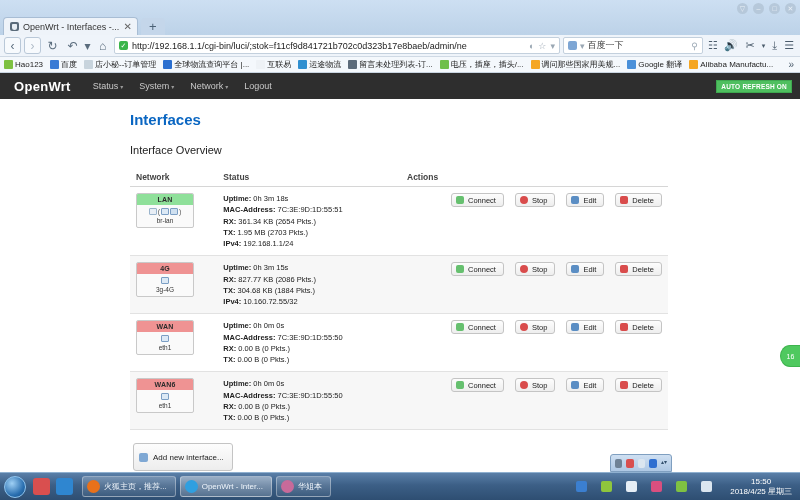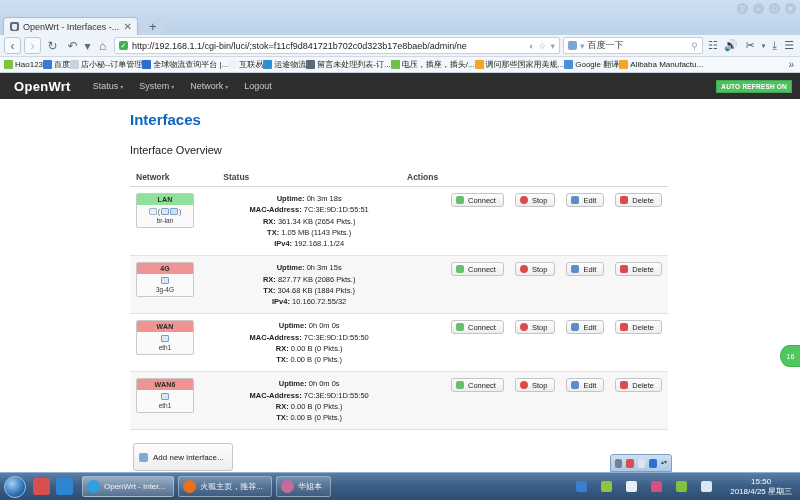--- a/index.html
+++ b/index.html
@@ -88,21 +88,21 @@
     font-size: 9px; color: #333;
   }
   .search-ico { width: 9px; height: 9px; background: #7ea6d4; border-radius: 2px; flex: none; }
   .search-ph { flex: 1; }
   .search-mag { color: #9aa7b3; font-size: 9px; }
   .toolicon { font-size: 11px; color: #4a5b6b; padding: 0 2px; }
 
   
   .bookmarks {
     height: 16px; background: #f4f8fc; border-bottom: 1px solid #c8d4e0;
-    display: flex; align-items: center; padding: 0 4px;
+    display: flex; align-items: center; gap: 7px; padding: 0 4px;
     font-size: 8px; color: #222; white-space: nowrap; overflow: hidden;
   }
   .bm { display: flex; align-items: center; gap: 2px; flex: none; }
   .bm-ico { width: 9px; height: 9px; border-radius: 1px; flex: none; }
   .bm-more { margin-left: auto; color: #4a5b6b; font-size: 10px; padding-right: 2px; }
 
   
   .page { position: relative; height: 403px; background: #ffffff; overflow: hidden; }
 
   .owrt-nav {
@@ -154,21 +154,21 @@
   .glyph {
     display: inline-block; width: 8px; height: 7px;
     background: #cfe0f0; border: 1px solid #7b9ec4; border-radius: 1px;
     position: relative;
   }
   .glyph.eth { background: #dce9f5; }
   .glyph.plain { background: #e8eef5; border-color: #9ab4cc; }
   .paren { color: #555; font-size: 7px; }
   .ifbox .ifdev { font-size: 6.5px; color: #333; padding: 1px 0 3px; }
 
-  .status-line { line-height: 1.5; color: #222; text-align: center; }
+  .status-line { line-height: 1.5; color: #222; }
   .status-line b { font-weight: bold; }
 
   .actions { display: flex; gap: 11px; padding-left: 44px; }
   .btn {
     display: inline-flex; align-items: center; gap: 4px;
     height: 14px; padding: 0 7px 0 4px;
     background: linear-gradient(#fdfdfd, #eeeeee);
     border: 1px solid #c4c4c4; border-radius: 3px;
     font-size: 7.5px; color: #222; white-space: nowrap;
   }
@@ -371,21 +371,21 @@
                       <span class="paren">)</span>
                     </div>
                     <div class="ifdev">br-lan</div>
                   </div>
                 </td>
                 <td>
                   <div class="status-line">
                     <div><b>Uptime:</b><span> </span><span>0h 3m 18s</span></div>
                     <div><b>MAC-Address:</b><span> </span><span>7C:3E:9D:1D:55:51</span></div>
                     <div><b>RX:</b><span> </span><span>361.34 KB (2654 Pkts.)</span></div>
-                    <div><b>TX:</b><span> </span><span>1.05 MB (1143 Pkts.)</span></div>
+                    <div><b>TX:</b><span> </span><span>1.95 MB (2703 Pkts.)</span></div>
                     <div><b>IPv4:</b><span> </span><span>192.168.1.1/24</span></div>
                   </div>
                 </td>
                 <td>
                   <div class="actions">
                     <div class="btn">
                       <span class="bico connect"></span>
                       <span>Connect</span>
                     </div>
                     <div class="btn">
@@ -543,27 +543,27 @@
       <span class="pscroll">▴▾</span>
   </div>
 
   <div class="taskbar">
     <div class="startorb"></div>
     <div class="qlaunch" id="qlaunch">
         <div class="qico" style="background: rgb(217, 79, 79);"></div>
         <div class="qico" style="background: rgb(47, 134, 208);"></div>
       </div>
     <div class="tasks" id="tasks">
+        <div class="task">
+          <span class="task-ico" style="background: rgb(232, 113, 26);"></span>
+          <span>火狐主页，推荐...</span>
+        </div>
         <div class="task active">
           <span class="task-ico" style="background: rgb(47, 159, 224);"></span>
           <span>OpenWrt - Inter...</span>
-        </div>
-        <div class="task">
-          <span class="task-ico" style="background: rgb(232, 113, 26);"></span>
-          <span>火狐主页，推荐...</span>
         </div>
         <div class="task">
           <span class="task-ico" style="background: rgb(200, 106, 154);"></span>
           <span>华姐本</span>
         </div>
       </div>
     <div class="tray" id="tray">
       <span class="tray-ico" style="background: rgb(59, 127, 208);"></span>
         <span class="tray-ico" style="background: rgb(143, 198, 61);"></span>
         <span class="tray-ico" style="background: rgb(230, 238, 246);"></span>

